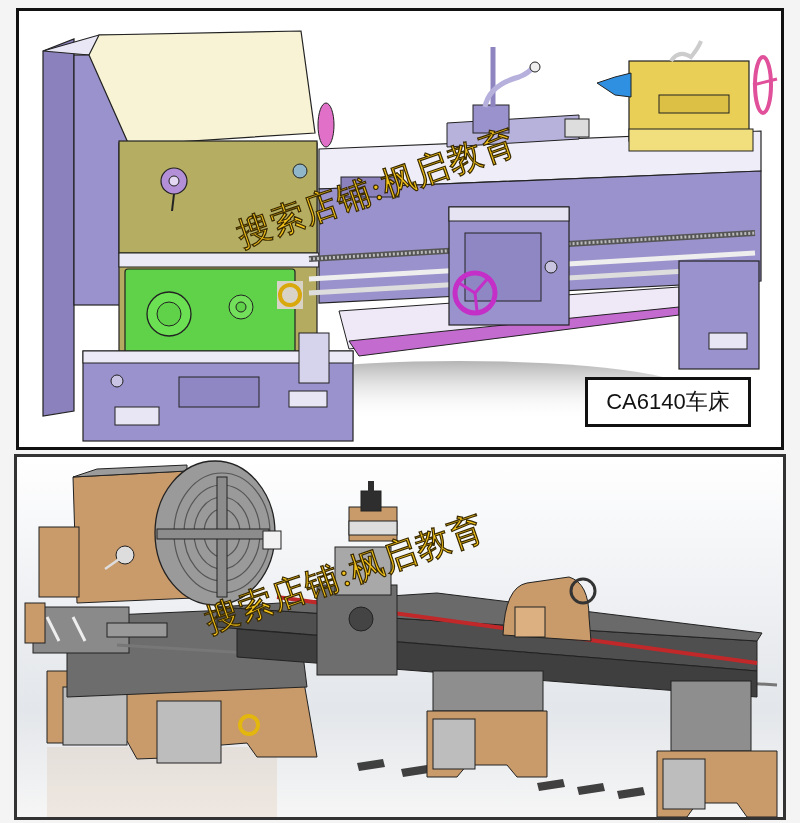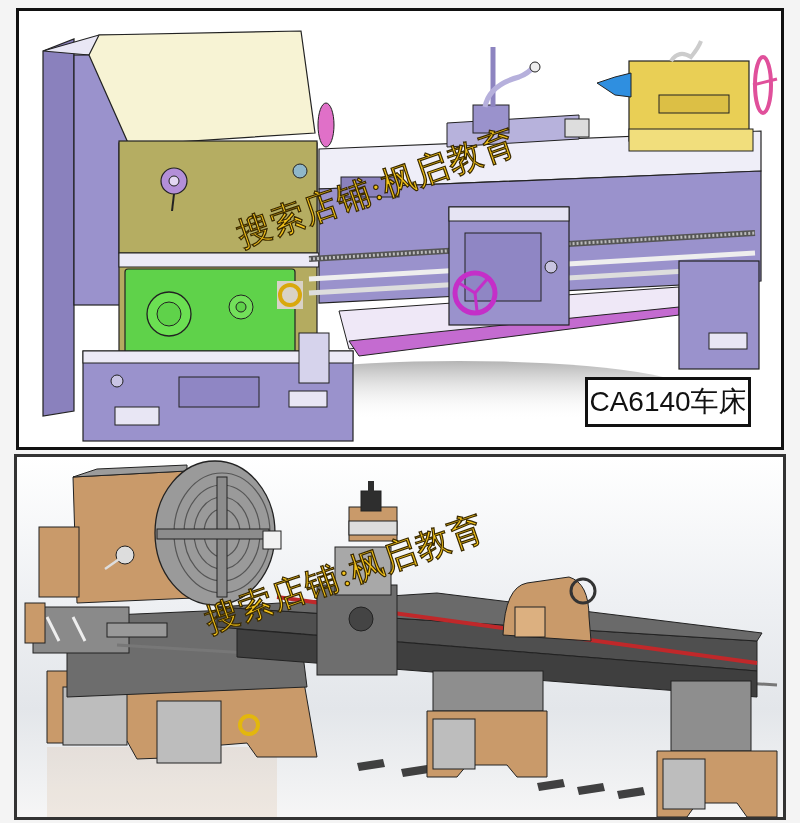--- a/index.html
+++ b/index.html
@@ -10,21 +10,21 @@
   }
   .panel { position: absolute; background: #ffffff; border: 3px solid #111; box-sizing: border-box; overflow: hidden; }
   #panel-top { left: 16px; top: 8px; width: 768px; height: 442px; }
   #panel-bottom { left: 14px; top: 454px; width: 772px; height: 366px; border-color: #333;
     background: linear-gradient(180deg, #ffffff 0%, #eef0f3 40%, #e3e6ea 70%, #f6f6f6 100%); }
   svg { position: absolute; left: 0; top: 0; }
   .caption-box {
     position: absolute; left: 566px; top: 366px; width: 166px; height: 50px;
     border: 3px solid #111; background: #fff; box-sizing: border-box;
     display: flex; align-items: center; justify-content: center;
-    font-family: "Liberation Sans", "DejaVu Sans", sans-serif; font-size: 28px; color: #111;
+    font-family: "Liberation Sans", "DejaVu Sans", sans-serif; font-size: 22px; color: #111;
   }
   .watermark {
     position: absolute; font-family: "DejaVu Serif", "Liberation Serif", serif;
     font-size: 34px; color: #f2c21a; letter-spacing: 1px; white-space: nowrap;
     -webkit-text-stroke: 1.2px #3a2a00; transform-origin: left bottom;
   }
   #wm-top { left: 246px; top: 212px; transform: rotate(-19deg); }
   #wm-bottom { left: 214px; top: 598px; transform: rotate(-19deg); }
 </style>
 </head>

